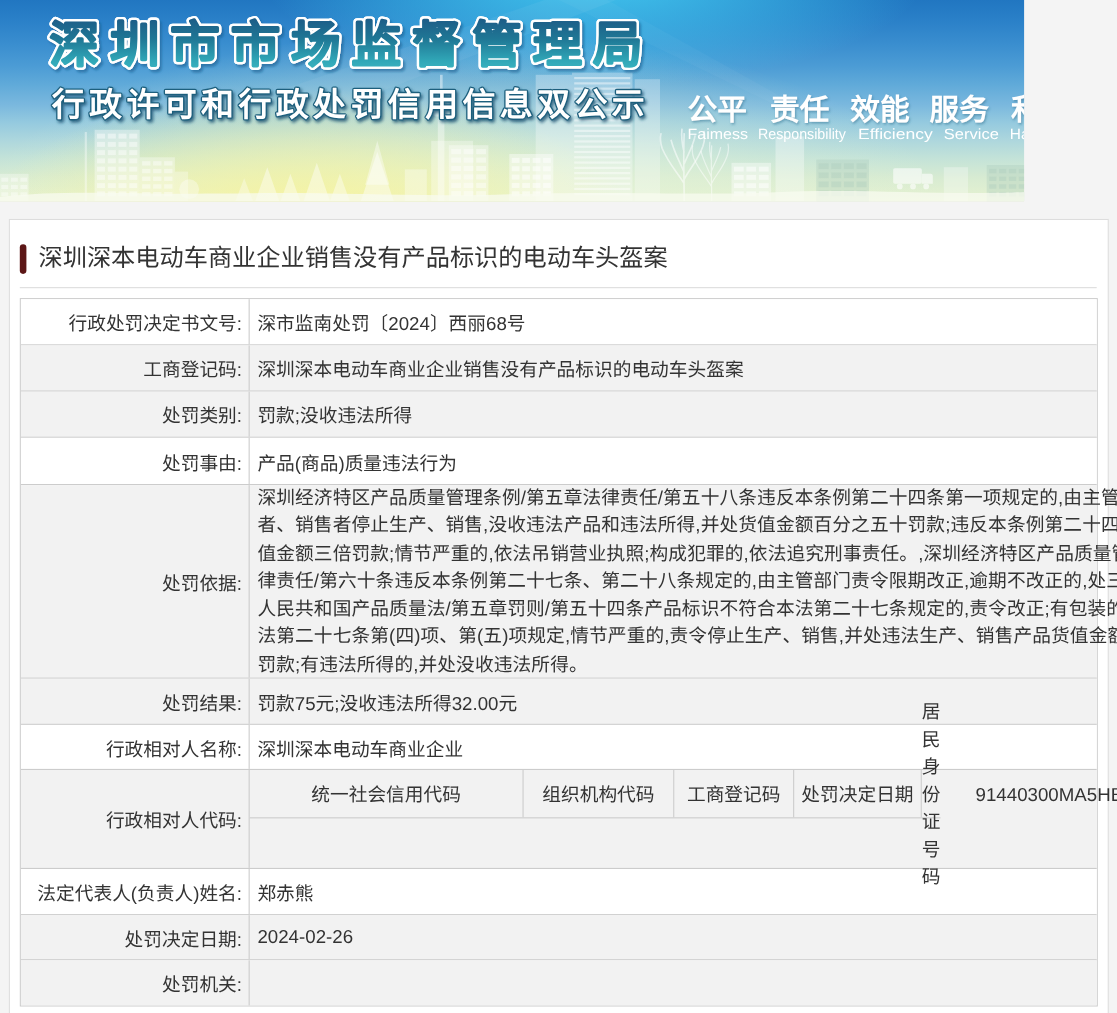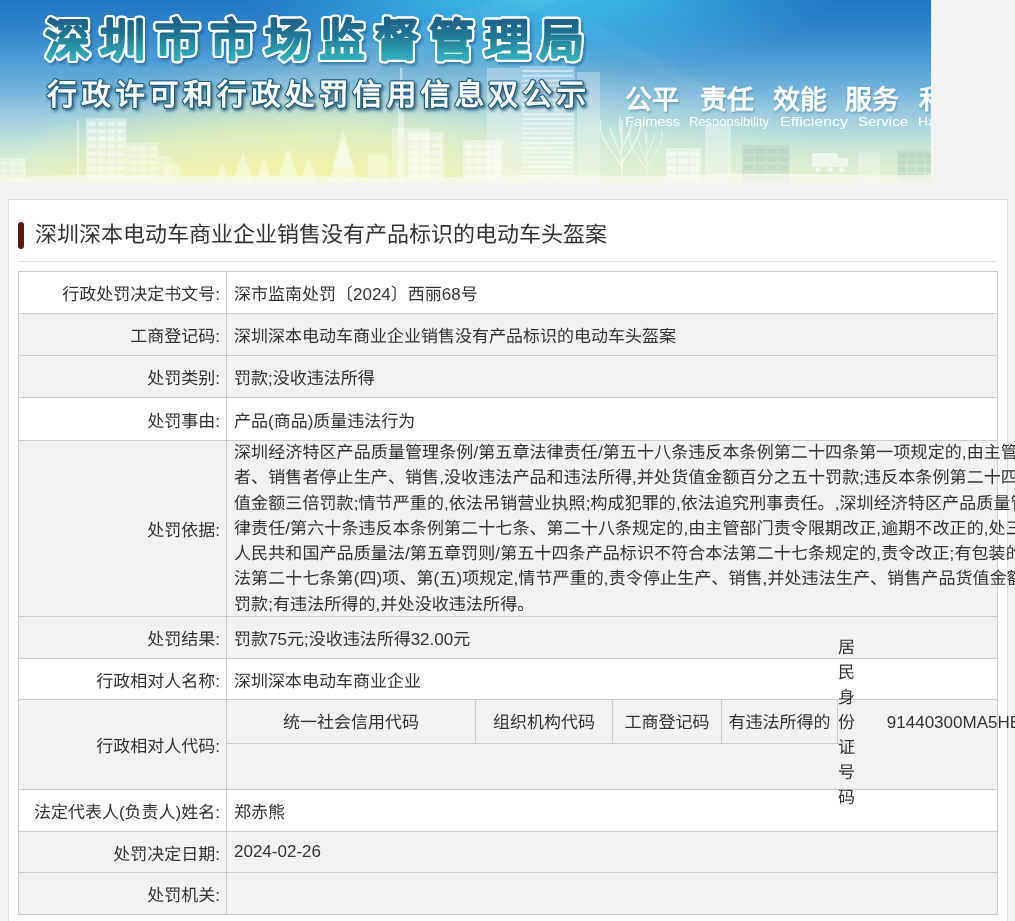--- a/index.html
+++ b/index.html
@@ -343,21 +343,21 @@
         <div class="lab">行政相对人名称:</div>
         <div class="con">深圳深本电动车商业企业</div>
       </div>
     <div class="row r8 g">
         <div class="lab">行政相对人代码:</div>
         <div class="codes">
       <div class="crow h">
             <div class="ccell c1">统一社会信用代码</div>
             <div class="ccell c2">组织机构代码</div>
             <div class="ccell c3">工商登记码</div>
-            <div class="ccell c4">有违法所得的</div>
+            <div class="ccell c4">处罚决定日期</div>
             <div class="ccell c5">居民身份证号码</div>
           </div>
       <div class="crow">
             <div class="ccell c1">91440300MA5HEYBJ65</div>
             <div class="ccell c2"></div>
             <div class="ccell c3"></div>
             <div class="ccell c4"></div>
             <div class="ccell c5"></div>
           </div>
     </div>

